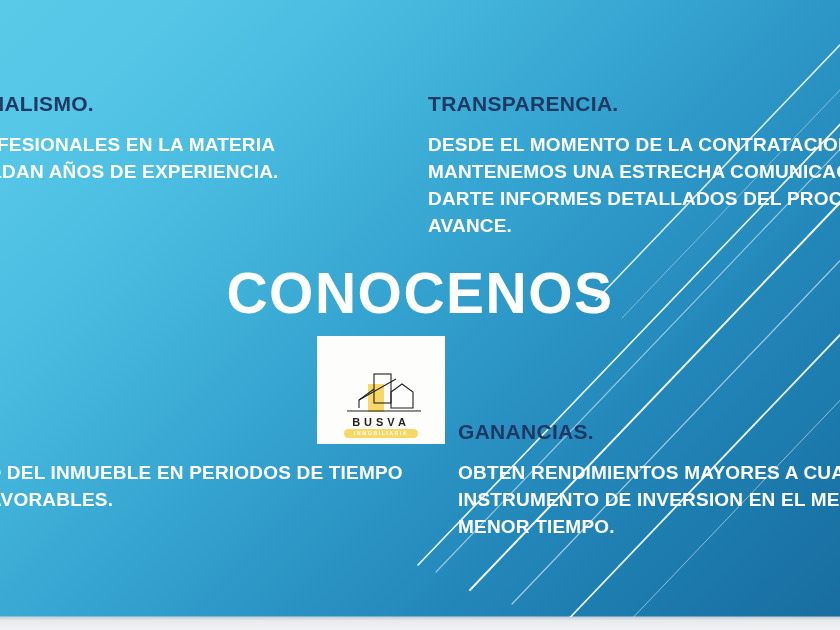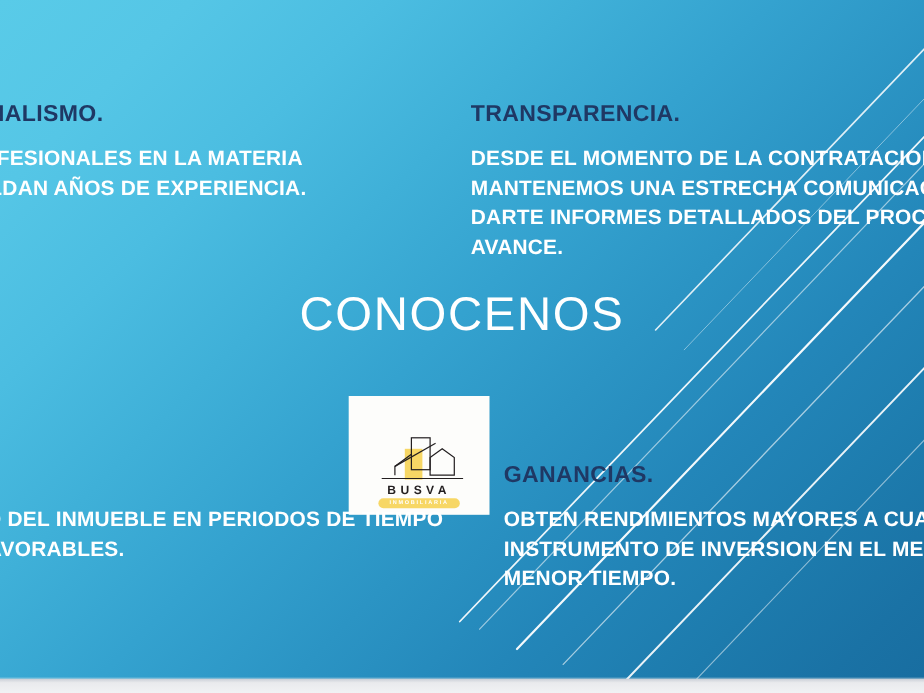--- a/index.html
+++ b/index.html
@@ -74,36 +74,35 @@
   #block-ganancias { left:458px; top:420px; }
   #block-ganancias .heading { margin-bottom:16px; }
 
   
   #title {
     position:absolute;
     left:0; right:0;
     top:265px;
     text-align:center;
     color:#ffffff;
-    font-size:43px;
-    font-weight:400;
+    font-size:57px;
+    font-weight:700;
     letter-spacing:1.5px;
     line-height:1;
   }
 
   
   #logo-card {
     position:absolute;
     left:317px;
     top:336px;
     width:128px;
     height:108px;
     background:#fdfdfb;
     overflow:hidden;
-    margin-top:24px;
   }
   #logo-mark {
     position:absolute;
     left:50%;
     top:34px;
     transform:translateX(-50%);
     width:96px;
     height:48px;
   }
   #logo-name {

